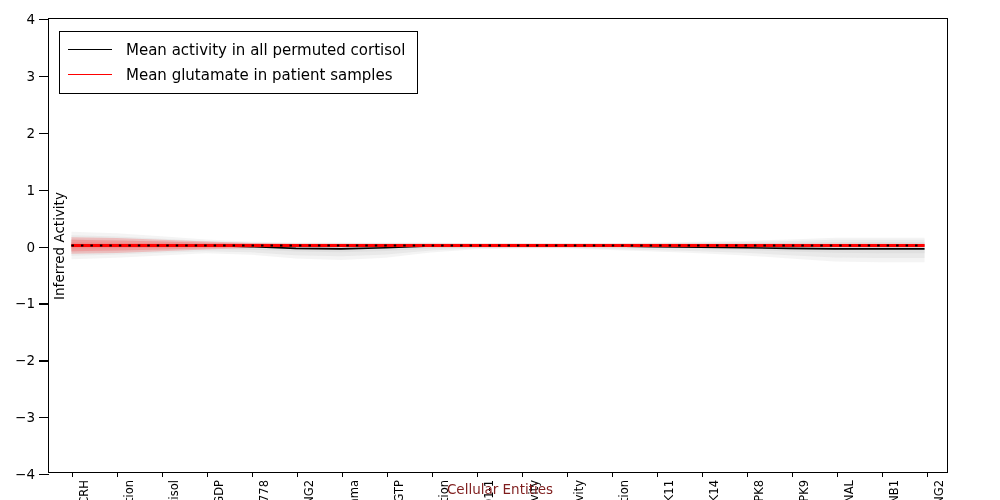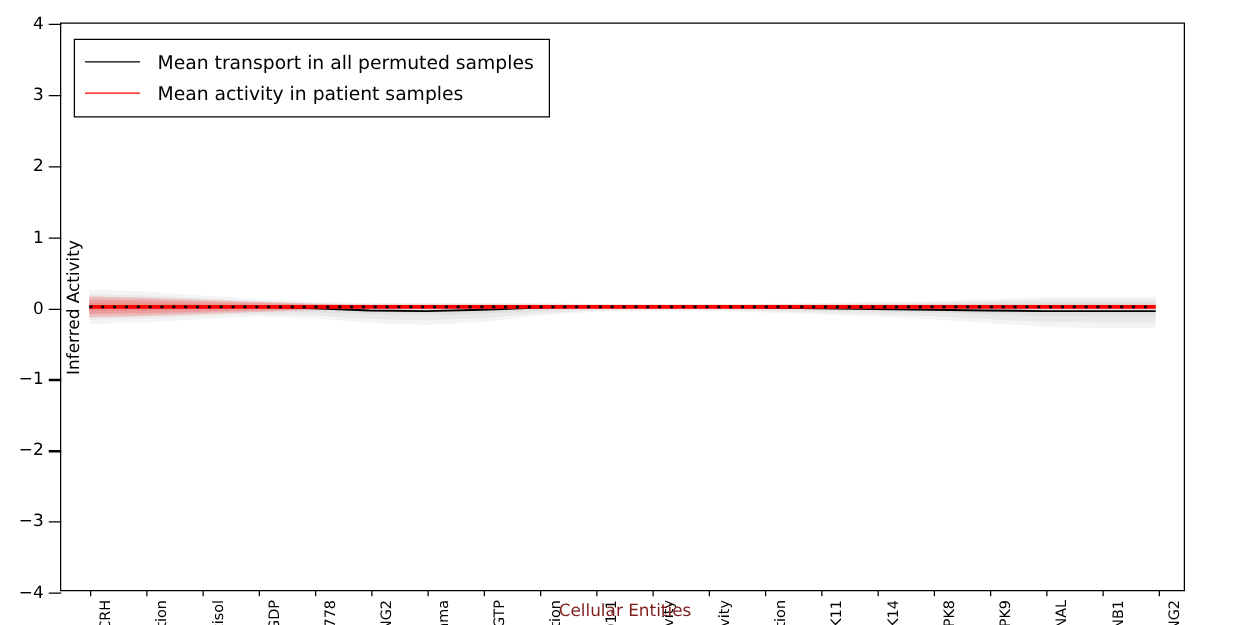--- a/index.html
+++ b/index.html
@@ -134,23 +134,23 @@
           <path d="M22.5,224.37187500000002 L67.5,224.6846875 L112.5,225.3103125 L157.5,225.9359375 L202.5,226.5615625 L247.50000000000003,226.874375 L292.5,226.874375 L337.5,226.874375 L382.5,226.874375 L427.5,226.874375 L472.5,226.874375 L517.5,226.874375 L562.5,226.874375 L607.5,226.874375 L652.5,226.874375 L697.5,226.874375 L742.5,226.874375 L787.5,226.874375 L832.5,226.874375 L877.5,226.874375 L877.5,228.125625 L832.5,228.125625 L787.5,228.125625 L742.5,228.125625 L697.5,228.125625 L652.5,228.125625 L607.5,228.125625 L562.5,228.125625 L517.5,228.125625 L472.5,228.125625 L427.5,228.125625 L382.5,228.125625 L337.5,228.125625 L292.5,228.125625 L247.50000000000003,228.125625 L202.5,228.43843750000002 L157.5,229.0640625 L112.5,229.6896875 L67.5,230.3153125 L22.5,230.628125 Z" fill="#f08a8a" fill-opacity="0.8" stroke="none"></path>
           <path d="M22.5,227.5 L67.5,227.5 L112.5,227.5 L157.5,227.5 L202.5,228.6375 L247.50000000000003,230.34375 L292.5,230.9125 L337.5,229.775 L382.5,228.06875 L427.5,227.5 L472.5,227.5 L517.5,227.5 L562.5,228.06875 L607.5,228.6375 L652.5,229.20624999999998 L697.5,229.775 L742.5,230.34375 L787.5,230.9125 L832.5,230.9125 L877.5,230.9125 " fill="none" stroke="#000000" stroke-width="1.6"></path>
           <path d="M22.5,227.5 L67.5,227.5 L112.5,227.5 L157.5,227.5 L202.5,227.5 L247.50000000000003,227.5 L292.5,227.5 L337.5,227.5 L382.5,227.5 L427.5,227.5 L472.5,227.5 L517.5,227.5 L562.5,227.5 L607.5,227.5 L652.5,227.5 L697.5,227.5 L742.5,227.5 L787.5,227.5 L832.5,227.5 L877.5,227.5 " fill="none" stroke="#ff0000" stroke-width="3.2"></path>
           <path d="M22.5,227.5 L67.5,227.5 L112.5,227.5 L157.5,227.5 L202.5,227.5 L247.50000000000003,227.5 L292.5,227.5 L337.5,227.5 L382.5,227.5 L427.5,227.5 L472.5,227.5 L517.5,227.5 L562.5,227.5 L607.5,227.5 L652.5,227.5 L697.5,227.5 L742.5,227.5 L787.5,227.5 L832.5,227.5 L877.5,227.5 " fill="none" stroke="#000" stroke-width="2.2" stroke-dasharray="2.5 7"></path>
         </svg>
     </div>
 
     <div class="legend">
       <div class="lgrow">
         <span class="lgline"></span>
-        <span class="lgtxt">Mean transport in all permuted samples</span>
+        <span class="lgtxt">Mean activity in all permuted cortisol</span>
       </div>
       <div class="lgrow">
         <span class="lgline red"></span>
-        <span class="lgtxt">Mean activity in patient samples</span>
+        <span class="lgtxt">Mean glutamate in patient samples</span>
       </div>
     </div>
   </div>
 
   <div class="xlab">Cellular Entities</div>
 </div>
 
 </body></html>

